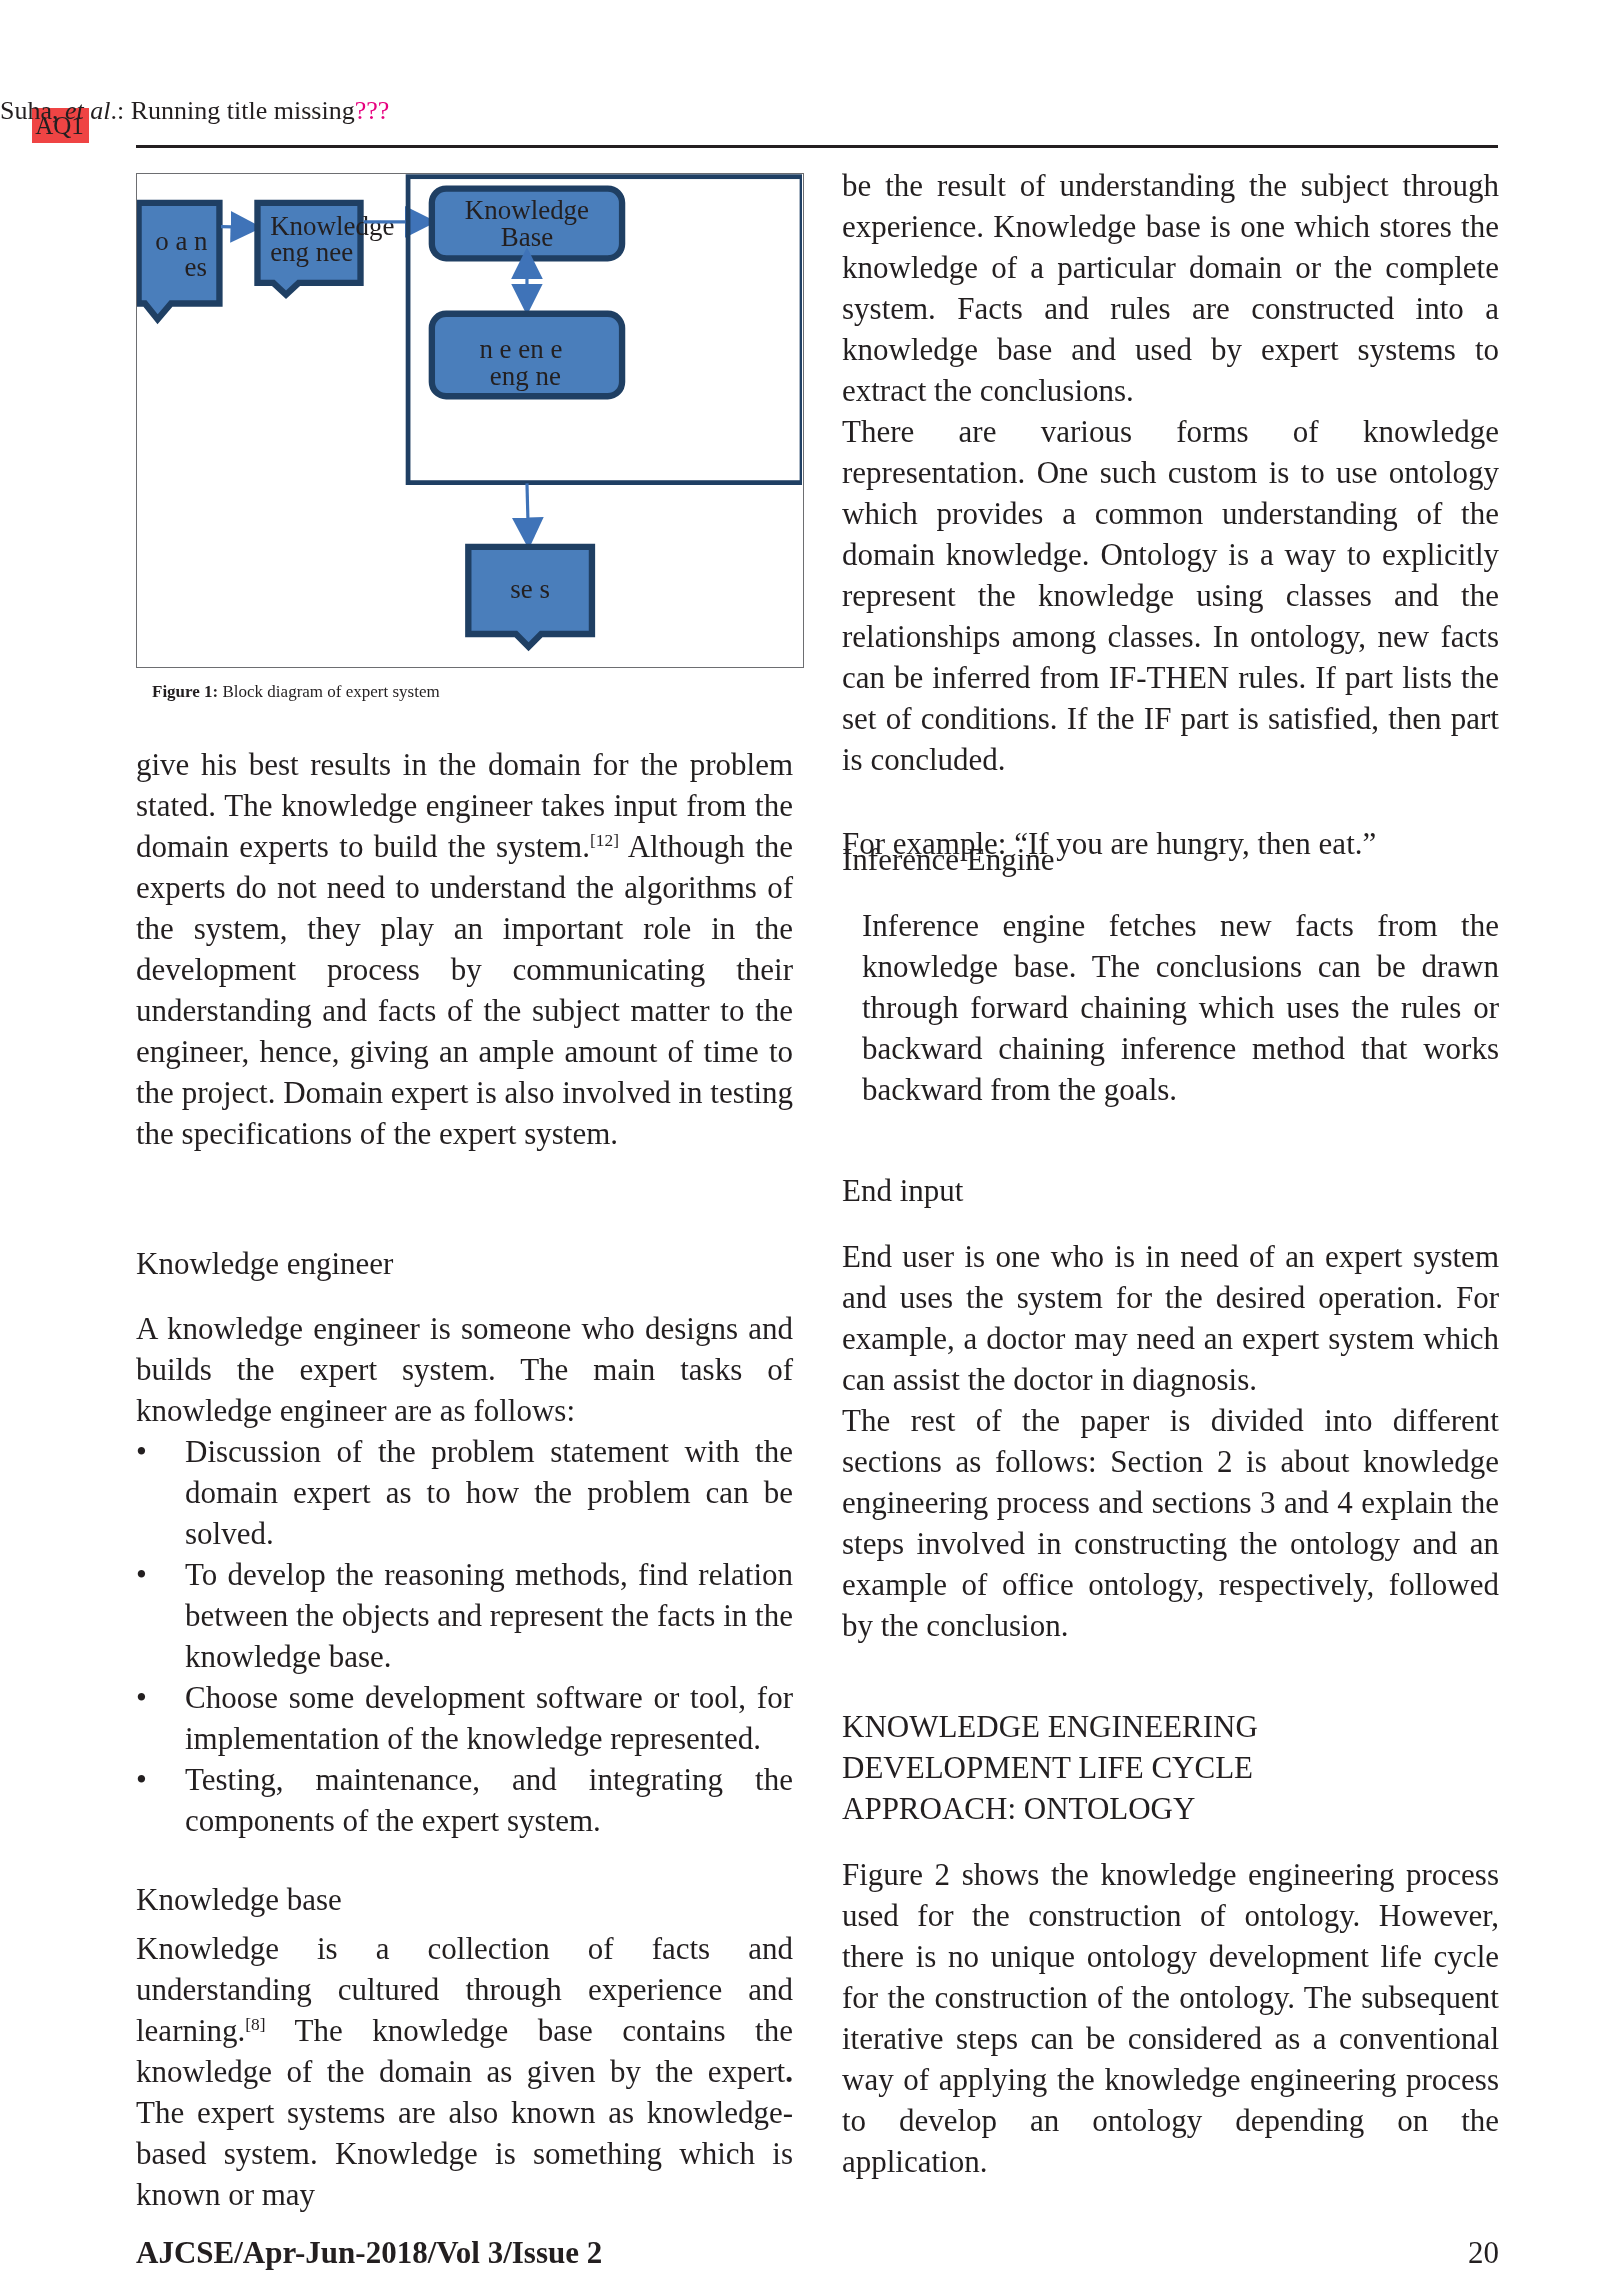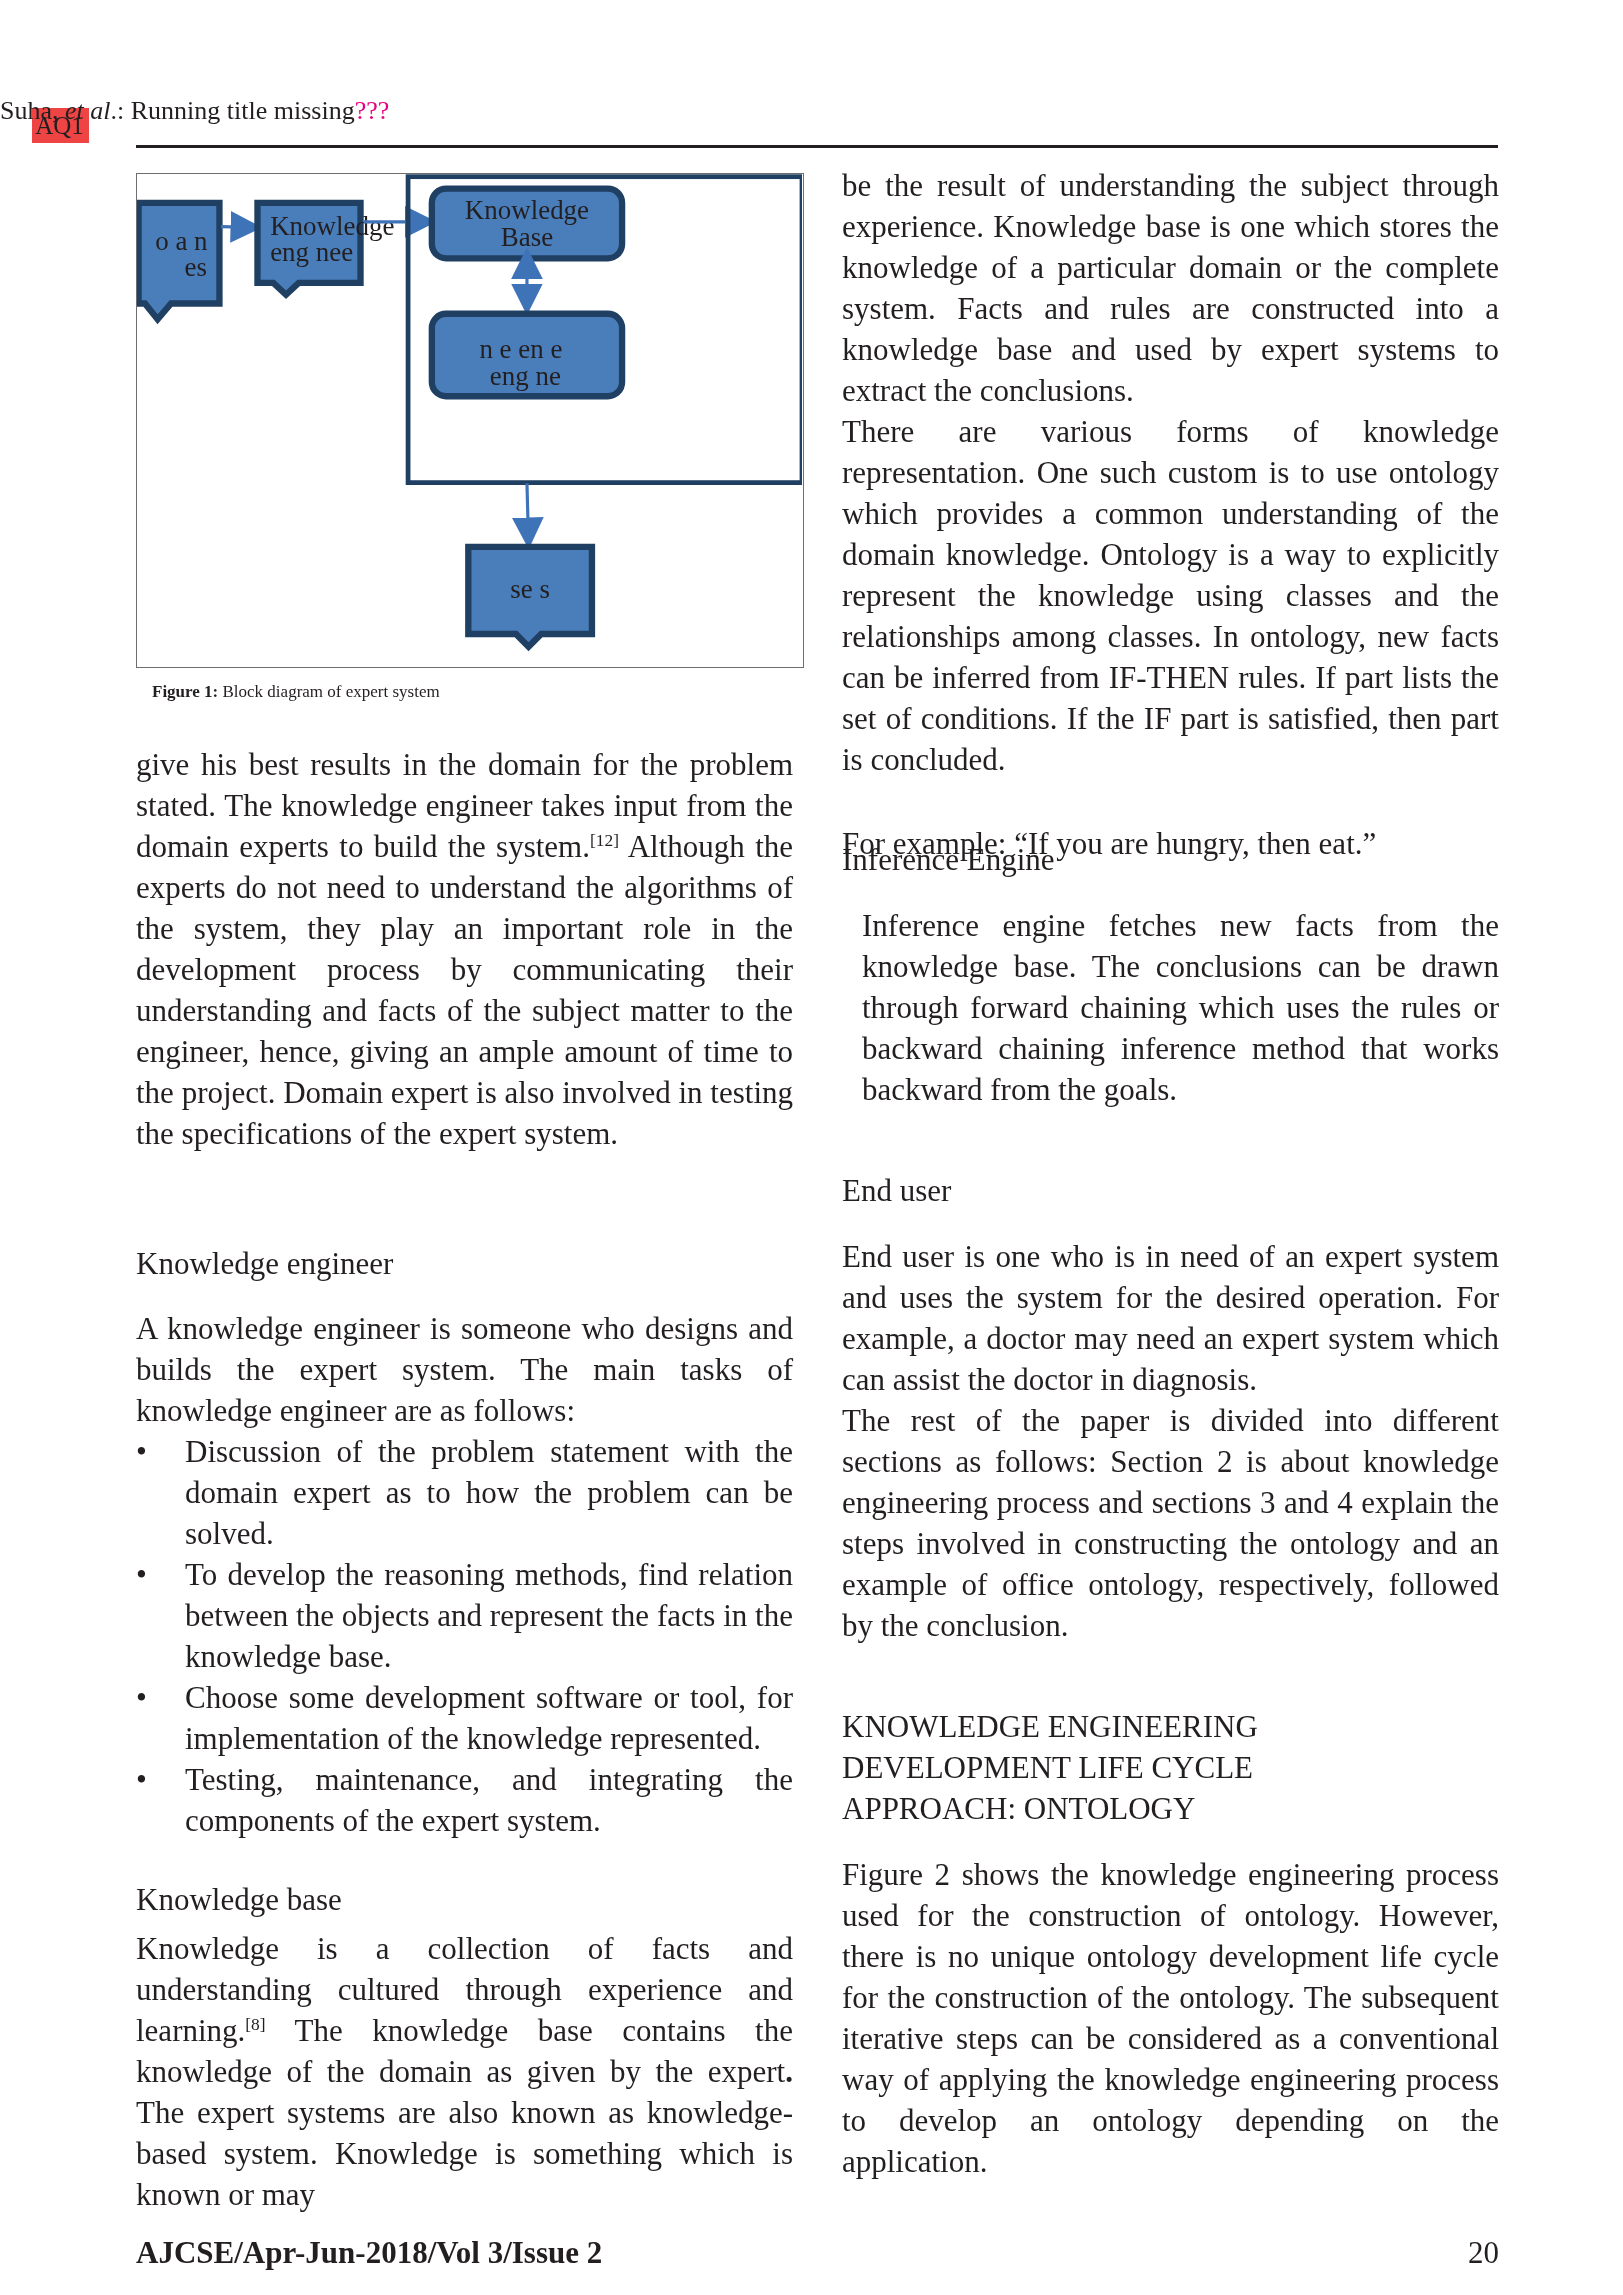--- a/index.html
+++ b/index.html
@@ -120,21 +120,21 @@
   <p>There are various forms of knowledge representation. One such custom is to use ontology which provides a common understanding of the domain knowledge. Ontology is a way to explicitly represent the knowledge using classes and the relationships among classes. In ontology, new facts can be inferred from IF-THEN rules. If part lists the set of conditions. If the IF part is satisfied, then part is concluded.</p>
   <p style="text-align:left;margin-top:43px;">For example: “If you are hungry, then eat.”</p>
 </div>
 
 <div class="col right" style="top:839px;">
   <p class="h">Inference Engine</p>
   <p style="margin-top:25px;margin-left:20px;">Inference engine fetches new facts from the knowledge base. The conclusions can be drawn through forward chaining which uses the rules or backward chaining inference method that works backward from the goals.</p>
 </div>
 
 <div class="col right" style="top:1170px;">
-  <p class="h">End user</p>
+  <p class="h">End input</p>
   <p style="margin-top:25px;">End user is one who is in need of an expert system and uses the system for the desired operation. For example, a doctor may need an expert system which can assist the doctor in diagnosis.</p>
   <p>The rest of the paper is divided into different sections as follows: Section 2 is about knowledge engineering process and sections 3 and 4 explain the steps involved in constructing the ontology and an example of office ontology, respectively, followed by the conclusion.</p>
 </div>
 
 <div class="col right" style="top:1706px;">
   <p class="h">KNOWLEDGE ENGINEERING</p>
   <p class="h">DEVELOPMENT LIFE CYCLE</p>
   <p class="h">APPROACH: ONTOLOGY</p>
   <p style="margin-top:25px;">Figure 2 shows the knowledge engineering process used for the construction of ontology. However, there is no unique ontology development life cycle for the construction of the ontology. The subsequent iterative steps can be considered as a conventional way of applying the knowledge engineering process to develop an ontology depending on the application.</p>
 </div>

